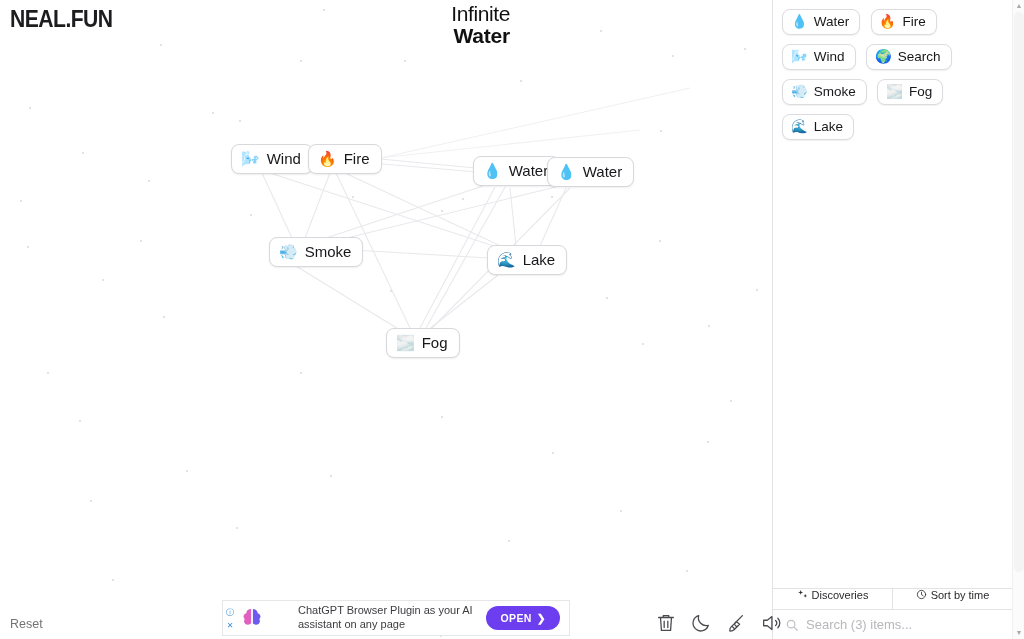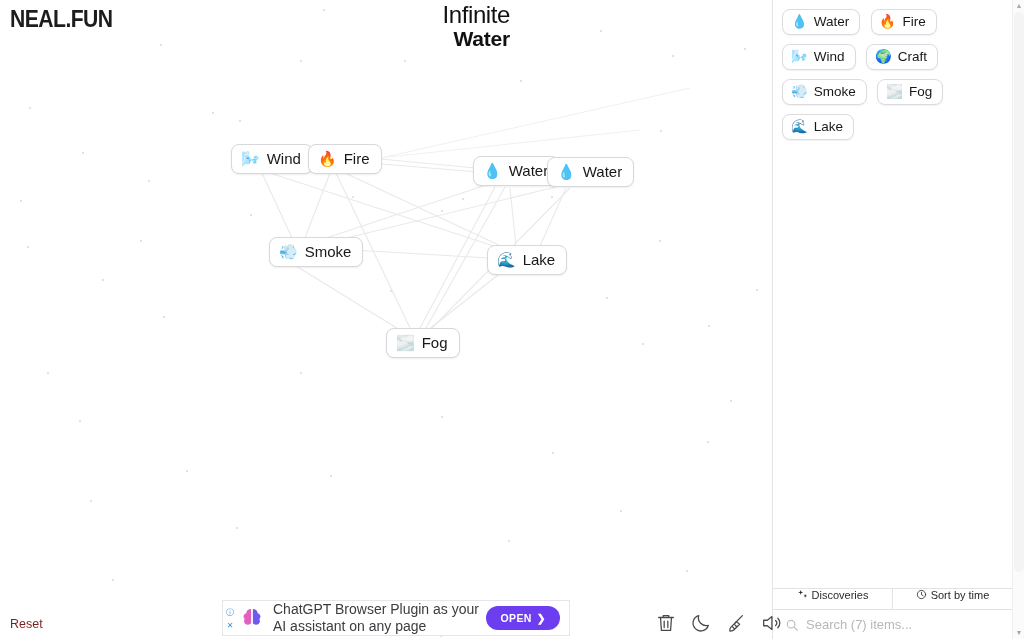--- a/index.html
+++ b/index.html
@@ -28,27 +28,27 @@
     font-family: "Liberation Sans", sans-serif;
     font-size: 23px; font-weight: 700; letter-spacing: -0.6px;
     color: #1d1d1f; transform: scaleX(0.92); transform-origin: left top;
   }
 
   
   #game-title {
     position: absolute; right: 262px; top: 3px;
     text-align: right; line-height: 1.04; color: #111;
   }
-  #game-title .l1 { font-size: 24px; font-weight: 400; letter-spacing: -0.4px; }
+  #game-title .l1 { font-size: 21px; font-weight: 400; letter-spacing: -0.4px; }
   #game-title .l2 { font-size: 21px; font-weight: 700; letter-spacing: -0.2px; }
 
   
   #reset {
     position: absolute; left: 10px; top: 617px;
-    font-size: 12.5px; color: #7f1d1d; cursor: pointer;
+    font-size: 12.5px; color: #737373; cursor: pointer;
   }
 
   
   .pill {
     position: absolute;
     display: inline-flex; align-items: center; gap: 7px;
     background: #fff;
     border: 1px solid #d8d8dc;
     border-radius: 8px;
     padding: 5px 11px 6px 9px;
@@ -109,21 +109,21 @@
     position: absolute; left: 222px; top: 600px;
     width: 348px; height: 36px;
     background: #fff; border: 1px solid #e6e6e8;
     display: flex; align-items: center; z-index: 9;
     overflow: hidden;
   }
   #ad .admark { width: 14px; display: flex; flex-direction: column;
                 align-items: center; justify-content: center; gap: 3px;
                 font-size: 8px; color: #3a8fd8; height: 100%; }
   #ad .brain { width: 26px; height: 26px; margin: 0 8px 0 2px; flex: none; }
-  #ad .adtxt { flex: 1; font-size: 14px; line-height: 1.25; color: #3c3c40; padding-right: 6px; }
+  #ad .adtxt { flex: 1; font-size: 11px; line-height: 1.25; color: #3c3c40; padding-right: 6px; margin-left: 25px; }
   #ad .openbtn {
     margin-right: 9px; background: #6c3ef0; color: #fff;
     font-size: 10.5px; font-weight: 700; letter-spacing: .4px;
     border-radius: 13px; padding: 6px 14px; cursor: pointer;
     display: flex; align-items: center; gap: 5px;
   }
 
   
   #scrollbar {
     position: absolute; right: 0; top: 0; width: 12px; height: 639px;
@@ -318,21 +318,21 @@
       <span class="sb-pill">
         <span class="emo">🔥</span>
         <span>Fire</span>
       </span>
       <span class="sb-pill">
         <span class="emo">🌬️</span>
         <span>Wind</span>
       </span>
       <span class="sb-pill">
         <span class="emo">🌍</span>
-        <span>Craft</span>
+        <span>Search</span>
       </span>
       <span class="sb-pill">
         <span class="emo">💨</span>
         <span>Smoke</span>
       </span>
       <span class="sb-pill">
         <span class="emo">🌫️</span>
         <span>Fog</span>
       </span>
       <span class="sb-pill">
@@ -356,21 +356,21 @@
         </svg>
         <span>Sort by time</span>
       </div>
     </div>
 
     <div id="sb-search">
       <svg width="14" height="14" viewBox="0 0 24 24" fill="none" stroke="#bfbfc4" stroke-width="2" stroke-linecap="round">
         <circle cx="10.5" cy="10.5" r="6.5"></circle>
           <path d="M15.5 15.5L21 21"></path>
       </svg>
-      <span class="ph">Search (7) items...</span>
+      <span class="ph">Search (3) items...</span>
     </div>
   </div>
 
   <div id="scrollbar">
     <div class="arrow up">▲</div>
     <div class="thumb"></div>
     <div class="arrow down">▼</div>
   </div>
 
 </div>

